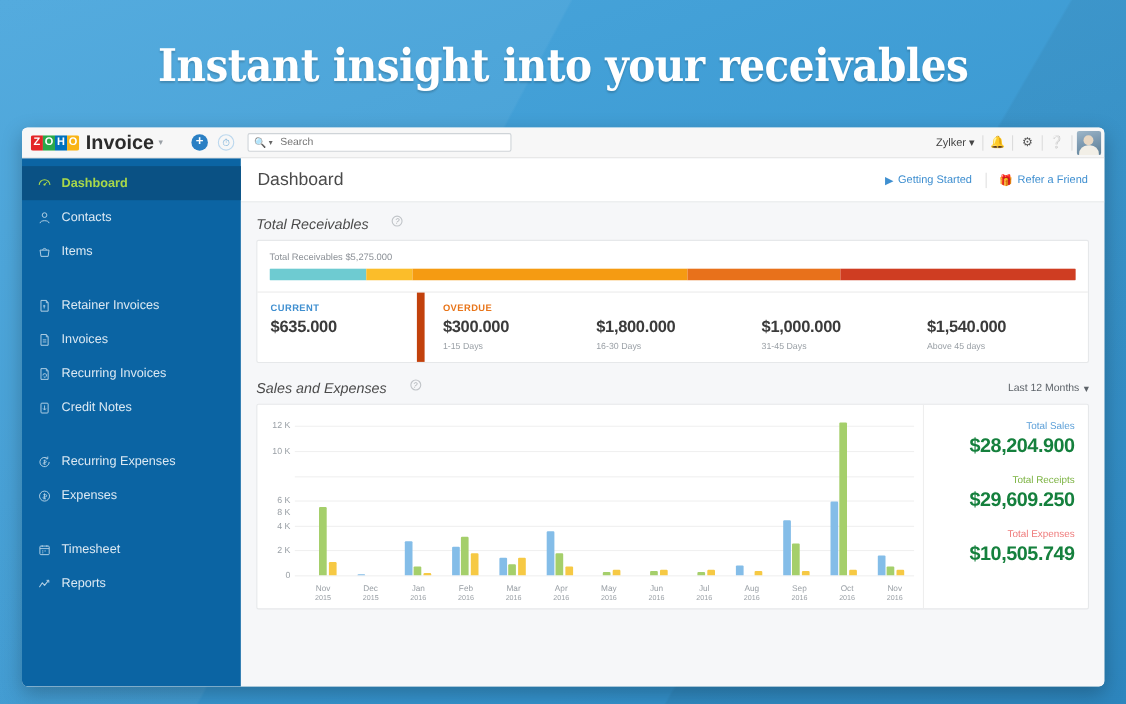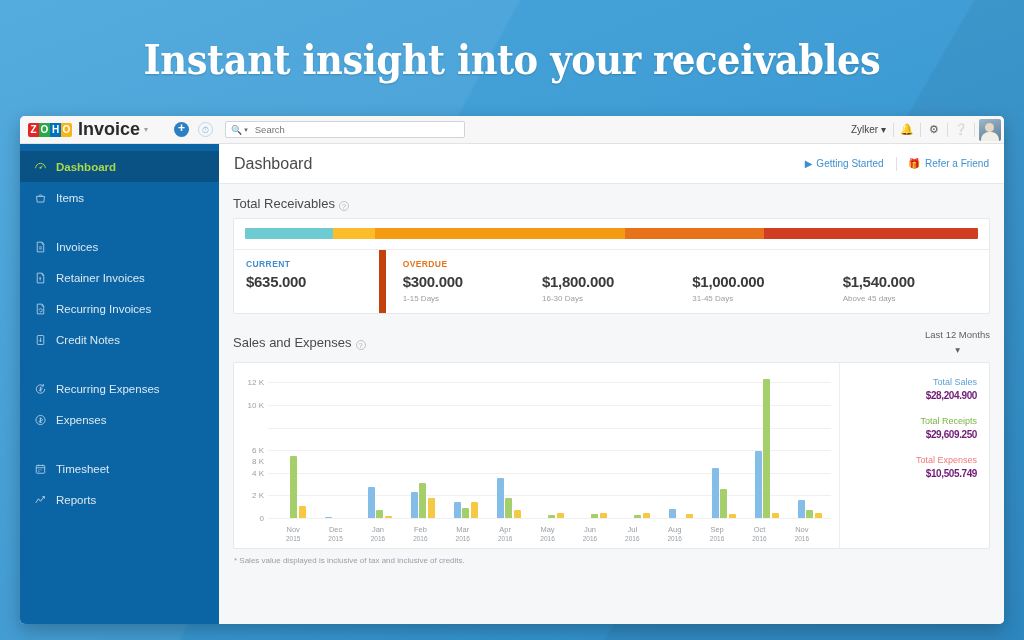--- a/index.html
+++ b/index.html
@@ -75,21 +75,21 @@
   
   .content{flex:1;background:#f6f7f9;overflow:hidden;}
   .chead{height:40px;background:#fff;border-bottom:1px solid #e6e8ea;display:flex;align-items:center;
     padding:0 15px;box-sizing:border-box;}
   .ptitle{font-size:16px;color:#4a4a4a;}
   .cheadright{margin-left:auto;display:flex;align-items:center;gap:12px;}
   .hlink{font-size:10px;color:#3f8fd0;display:flex;align-items:center;gap:4px;}
   .hsep{width:1px;height:14px;background:#e0e0e0;}
 
   .panel{background:#fff;border:1px solid #e6e8ea;border-radius:2px;}
-  .secttitle{font-size:13px;color:#4a4a4a;margin:12px 0 7px 14px;display:flex;align-items:flex-end;gap:4px;}
+  .secttitle{font-size:13px;color:#4a4a4a;margin:12px 0 7px 14px;display:flex;align-items:flex-start;gap:21px;font-style:italic;}
   .qmark{width:10px;height:10px;border-radius:50%;border:1px solid #c0c4c8;color:#b0b4b8;
     font-size:7.5px;line-height:9px;text-align:center;box-sizing:border-box;}
 
   
   .recv{margin:0 14px;}
   .recvtop{padding:9px 11px 10px 11px;}
   .recvlabel{font-size:8.5px;color:#8b9096;margin-bottom:6px;}
   .rbar{display:flex;height:11px;width:100%;border-radius:1px;overflow:hidden;}
   .rbar i{display:block;height:100%;}
   .recvrow{display:flex;border-top:1px solid #ececec;}
@@ -98,41 +98,41 @@
   .rcell.ov{padding-left:17px;width:148px;}
   .rcell.plain{padding-left:4px;width:160px;}
   .rtag{font-size:8.5px;letter-spacing:.4px;font-weight:bold;margin-bottom:4px;}
   .rtag.cur{color:#3f8fd0;}
   .rtag.over{color:#e8751a;}
   .rval{font-size:15px;color:#3b3b3b;font-weight:bold;letter-spacing:-.3px;}
   .rsub{font-size:8px;color:#9aa0a6;margin-top:4px;}
 
   
   .sehead{display:flex;align-items:center;margin:15px 14px 7px 14px;}
-  .select{margin-left:auto;font-size:9.5px;color:#5d6369;display:flex;align-items:center;gap:4px;flex-direction:column;}
+  .select{margin-left:auto;font-size:9.5px;color:#5d6369;display:flex;align-items:center;gap:4px;}
   .sechart{margin:0 14px;height:185px;display:flex;position:relative;}
   .plot{flex:1;position:relative;}
   .gridline{position:absolute;left:34px;right:8px;height:1px;background:#f0f0f0;}
   .ylab{position:absolute;left:0;width:30px;text-align:right;font-size:8px;color:#9aa0a6;transform:translateY(-50%);}
   .bars{position:absolute;left:38px;right:8px;bottom:30px;top:8px;display:flex;}
   .grp{flex:1;display:flex;align-items:flex-end;justify-content:center;gap:1.5px;height:100%;}
   .bar{width:7px;border-radius:1px 1px 0 0;}
   .b-sales{background:#84bde8;}
   .b-receipts{background:#a5cf6b;}
   .b-expenses{background:#f6c944;}
-  .xlabs{position:absolute;left:38px;right:16px;bottom:4px;display:flex;}
+  .xlabs{position:absolute;left:38px;right:4px;bottom:4px;display:flex;}
   .xl{flex:1;text-align:center;font-size:7.5px;color:#9aa0a6;line-height:1.35;}
   .xl b{display:block;font-weight:normal;}
   .xl i{display:block;font-style:normal;font-size:6.5px;}
   .totals{width:150px;border-left:1px solid #eeeeee;padding:14px 12px 0 0;box-sizing:border-box;text-align:right;}
   .tlabel{font-size:9px;margin-bottom:3px;}
   .tlabel.sales{color:#5b9fd8;}
   .tlabel.receipts{color:#7cb342;}
   .tlabel.expenses{color:#ef7b7b;}
-  .tval{font-size:10px;color:#701a75;font-weight:bold;letter-spacing:-.4px;margin-bottom:15px;}
+  .tval{font-size:18px;color:#15803d;font-weight:bold;letter-spacing:-.4px;margin-bottom:15px;}
   .footnote{font-size:8px;color:#9aa0a6;margin:7px 0 0 15px;}
 </style>
 </head>
 <body>
 
 <div class="bg-wash"></div>
 
 <div class="headline">Instant insight into your receivables</div>
 
 <div class="app">
@@ -182,54 +182,63 @@
         <span class="nicon">
           <svg width="13" height="13" viewBox="0 0 16 16">
               <path d="M2 9.5 A6 6 0 0 1 14 9.5" fill="none" stroke="#a9d84a" stroke-width="1.2"></path>
               <circle cx="8" cy="9" r="1.3" fill="#a9d84a"></circle>
               <path d="M8 9 L11 6" stroke="#a9d84a" stroke-width="1.1" fill="none"></path>
             </svg>
         </span>
         <span>Dashboard</span>
       </div>
 
+      <div class="navitem">
+        <span class="nicon">
+          <svg width="13" height="13" viewBox="0 0 16 16">
+              <circle cx="8" cy="5" r="2.6" fill="none" stroke="#cfe2f0" stroke-width="1.1"></circle>
+              <path d="M3 14 C3 10.3 13 10.3 13 14" fill="none" stroke="#cfe2f0" stroke-width="1.1"></path>
+            </svg>
+        </span>
+        <span>Contacts</span>
+      </div>
 
       <div class="navitem">
         <span class="nicon">
           <svg width="13" height="13" viewBox="0 0 16 16">
               <path d="M3 6 H13 L12 13 H4 Z" fill="none" stroke="#cfe2f0" stroke-width="1.1"></path>
               <path d="M6 6 C6 3.5 10 3.5 10 6" fill="none" stroke="#cfe2f0" stroke-width="1.1"></path>
             </svg>
         </span>
         <span>Items</span>
       </div>
 
       <div class="navgap"></div>
 
+
+      <div class="navitem">
+        <span class="nicon">
+          <svg width="13" height="13" viewBox="0 0 16 16">
+              <path d="M4 2 H10 L12 4.5 V14 H4 Z" fill="none" stroke="#cfe2f0" stroke-width="1.1"></path>
+              <path d="M10 2 V4.5 H12" fill="none" stroke="#cfe2f0" stroke-width="1"></path>
+              <path d="M6.3 8.2 h2.6 M7.6 7 v4" stroke="#cfe2f0" stroke-width="1"></path>
+            </svg>
+        </span>
+        <span>Retainer Invoices</span>
+      </div>
 
       <div class="navitem">
         <span class="nicon">
           <svg width="13" height="13" viewBox="0 0 16 16">
               <path d="M4 2 H10 L12 4.5 V14 H4 Z" fill="none" stroke="#cfe2f0" stroke-width="1.1"></path>
               <path d="M10 2 V4.5 H12" fill="none" stroke="#cfe2f0" stroke-width="1"></path>
               <path d="M6 8 h4 M6 10.3 h4" stroke="#cfe2f0" stroke-width="1"></path>
             </svg>
         </span>
         <span>Invoices</span>
-      </div>
-
-      <div class="navitem">
-        <span class="nicon">
-          <svg width="13" height="13" viewBox="0 0 16 16">
-              <path d="M4 2 H10 L12 4.5 V14 H4 Z" fill="none" stroke="#cfe2f0" stroke-width="1.1"></path>
-              <path d="M10 2 V4.5 H12" fill="none" stroke="#cfe2f0" stroke-width="1"></path>
-              <path d="M6.3 8.2 h2.6 M7.6 7 v4" stroke="#cfe2f0" stroke-width="1"></path>
-            </svg>
-        </span>
-        <span>Retainer Invoices</span>
       </div>
 
 
       <div class="navitem">
         <span class="nicon">
           <svg width="13" height="13" viewBox="0 0 16 16">
               <path d="M4 2 H10 L12 4.5 V14 H4 Z" fill="none" stroke="#cfe2f0" stroke-width="1.1"></path>
               <path d="M10 2 V4.5 H12" fill="none" stroke="#cfe2f0" stroke-width="1"></path>
               <path d="M6.2 9.6 a2 2 0 1 1 .8 1.6" fill="none" stroke="#cfe2f0" stroke-width="1"></path>
             </svg>
@@ -313,20 +322,21 @@
         </div>
       </div>
 
       <div class="secttitle">
         <span>Total Receivables</span>
         <span class="qmark">?</span>
       </div>
 
       <div class="panel recv">
         <div class="recvtop">
+          <div class="recvlabel">Total Receivables $5,275.000</div>
           <div class="rbar" id="rbar">
               <i title="Current" style="width: 12%; background: rgb(110, 203, 209);"></i>
               <i title="1-15 Days" style="width: 5.7%; background: rgb(251, 189, 42);"></i>
               <i title="16-30 Days" style="width: 34.1%; background: rgb(245, 155, 18);"></i>
               <i title="31-45 Days" style="width: 19%; background: rgb(232, 113, 27);"></i>
               <i title="Above 45 days" style="width: 29.2%; background: rgb(207, 61, 34);"></i>
             </div>
         </div>
         <div class="recvrow">
           <div class="rcell first">
@@ -510,17 +520,16 @@
         <div class="totals">
           <div class="tlabel sales">Total Sales</div>
           <div class="tval">$28,204.900</div>
           <div class="tlabel receipts">Total Receipts</div>
           <div class="tval">$29,609.250</div>
           <div class="tlabel expenses">Total Expenses</div>
           <div class="tval">$10,505.749</div>
         </div>
       </div>
 
-      <div class="footnote">* Sales value displayed is inclusive of tax and inclusive of credits.</div>
 
     </div>
   </div>
 </div>
 
 </body></html>

